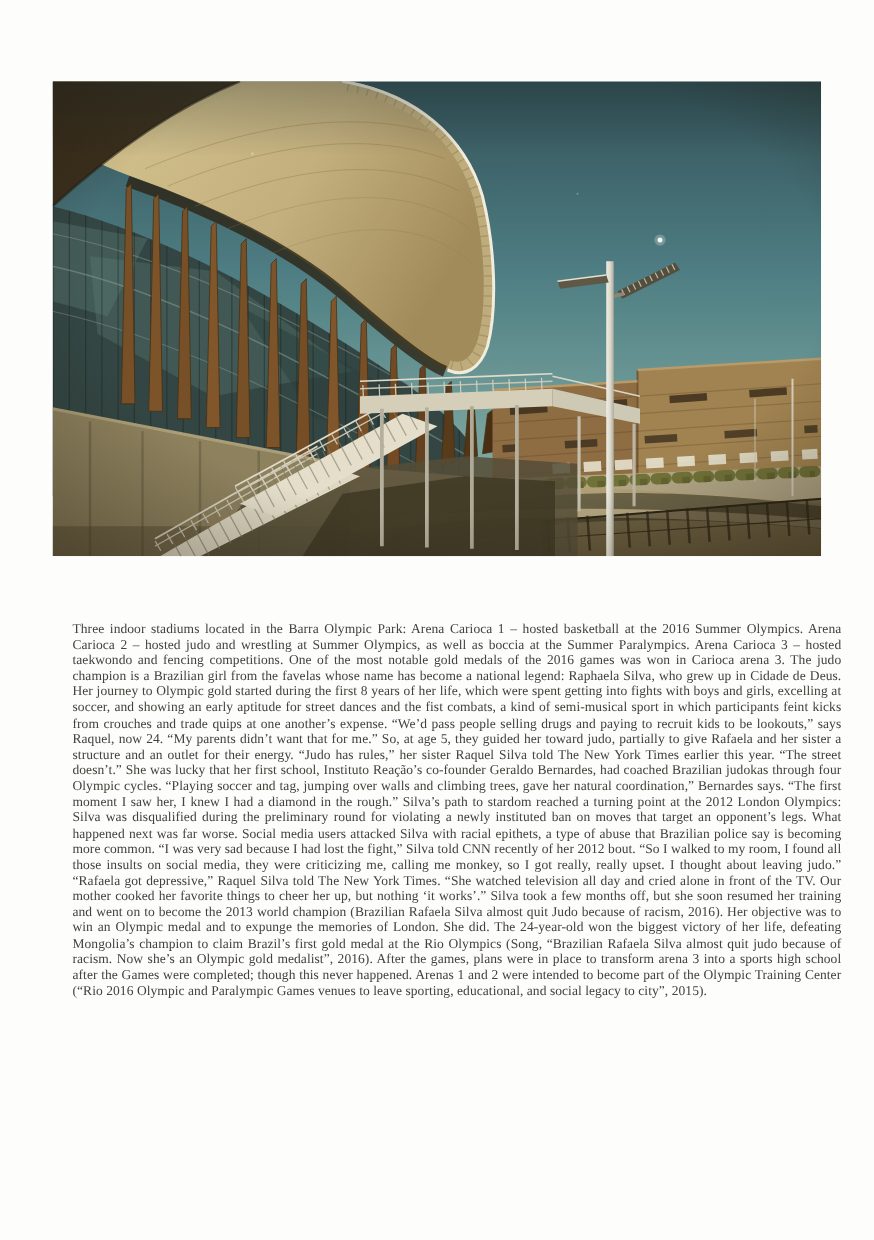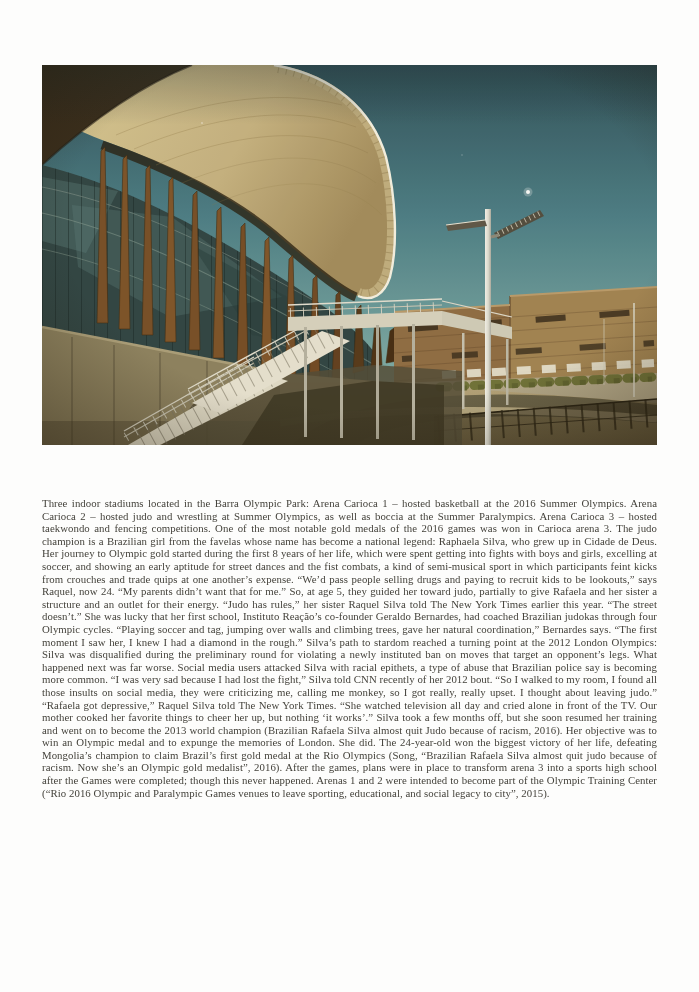--- a/index.html
+++ b/index.html
@@ -8,21 +8,21 @@
     background:var(--page-bg,#fdfdfc);
     position:relative;overflow:hidden;
     font-family:"Liberation Serif","DejaVu Serif",serif;
   }
   figure.photo{
     position:absolute;left:42px;top:65px;width:615px;height:380px;
     margin:0;padding:0;overflow:hidden;
   }
   figure.photo svg{display:block;width:615px;height:380px;}
   main.article{
-    position:absolute;left:42px;top:497px;width:615px;
+    position:absolute;left:58px;top:497px;width:615px;
   }
   main.article p{
     margin:0;
     font-family:"Liberation Serif","DejaVu Serif",serif;
     font-size:10.8px;line-height:12.6px;
     color:var(--text-color,#43413a);
     text-align:justify;
     letter-spacing:0.05px;
   }
 </style>

